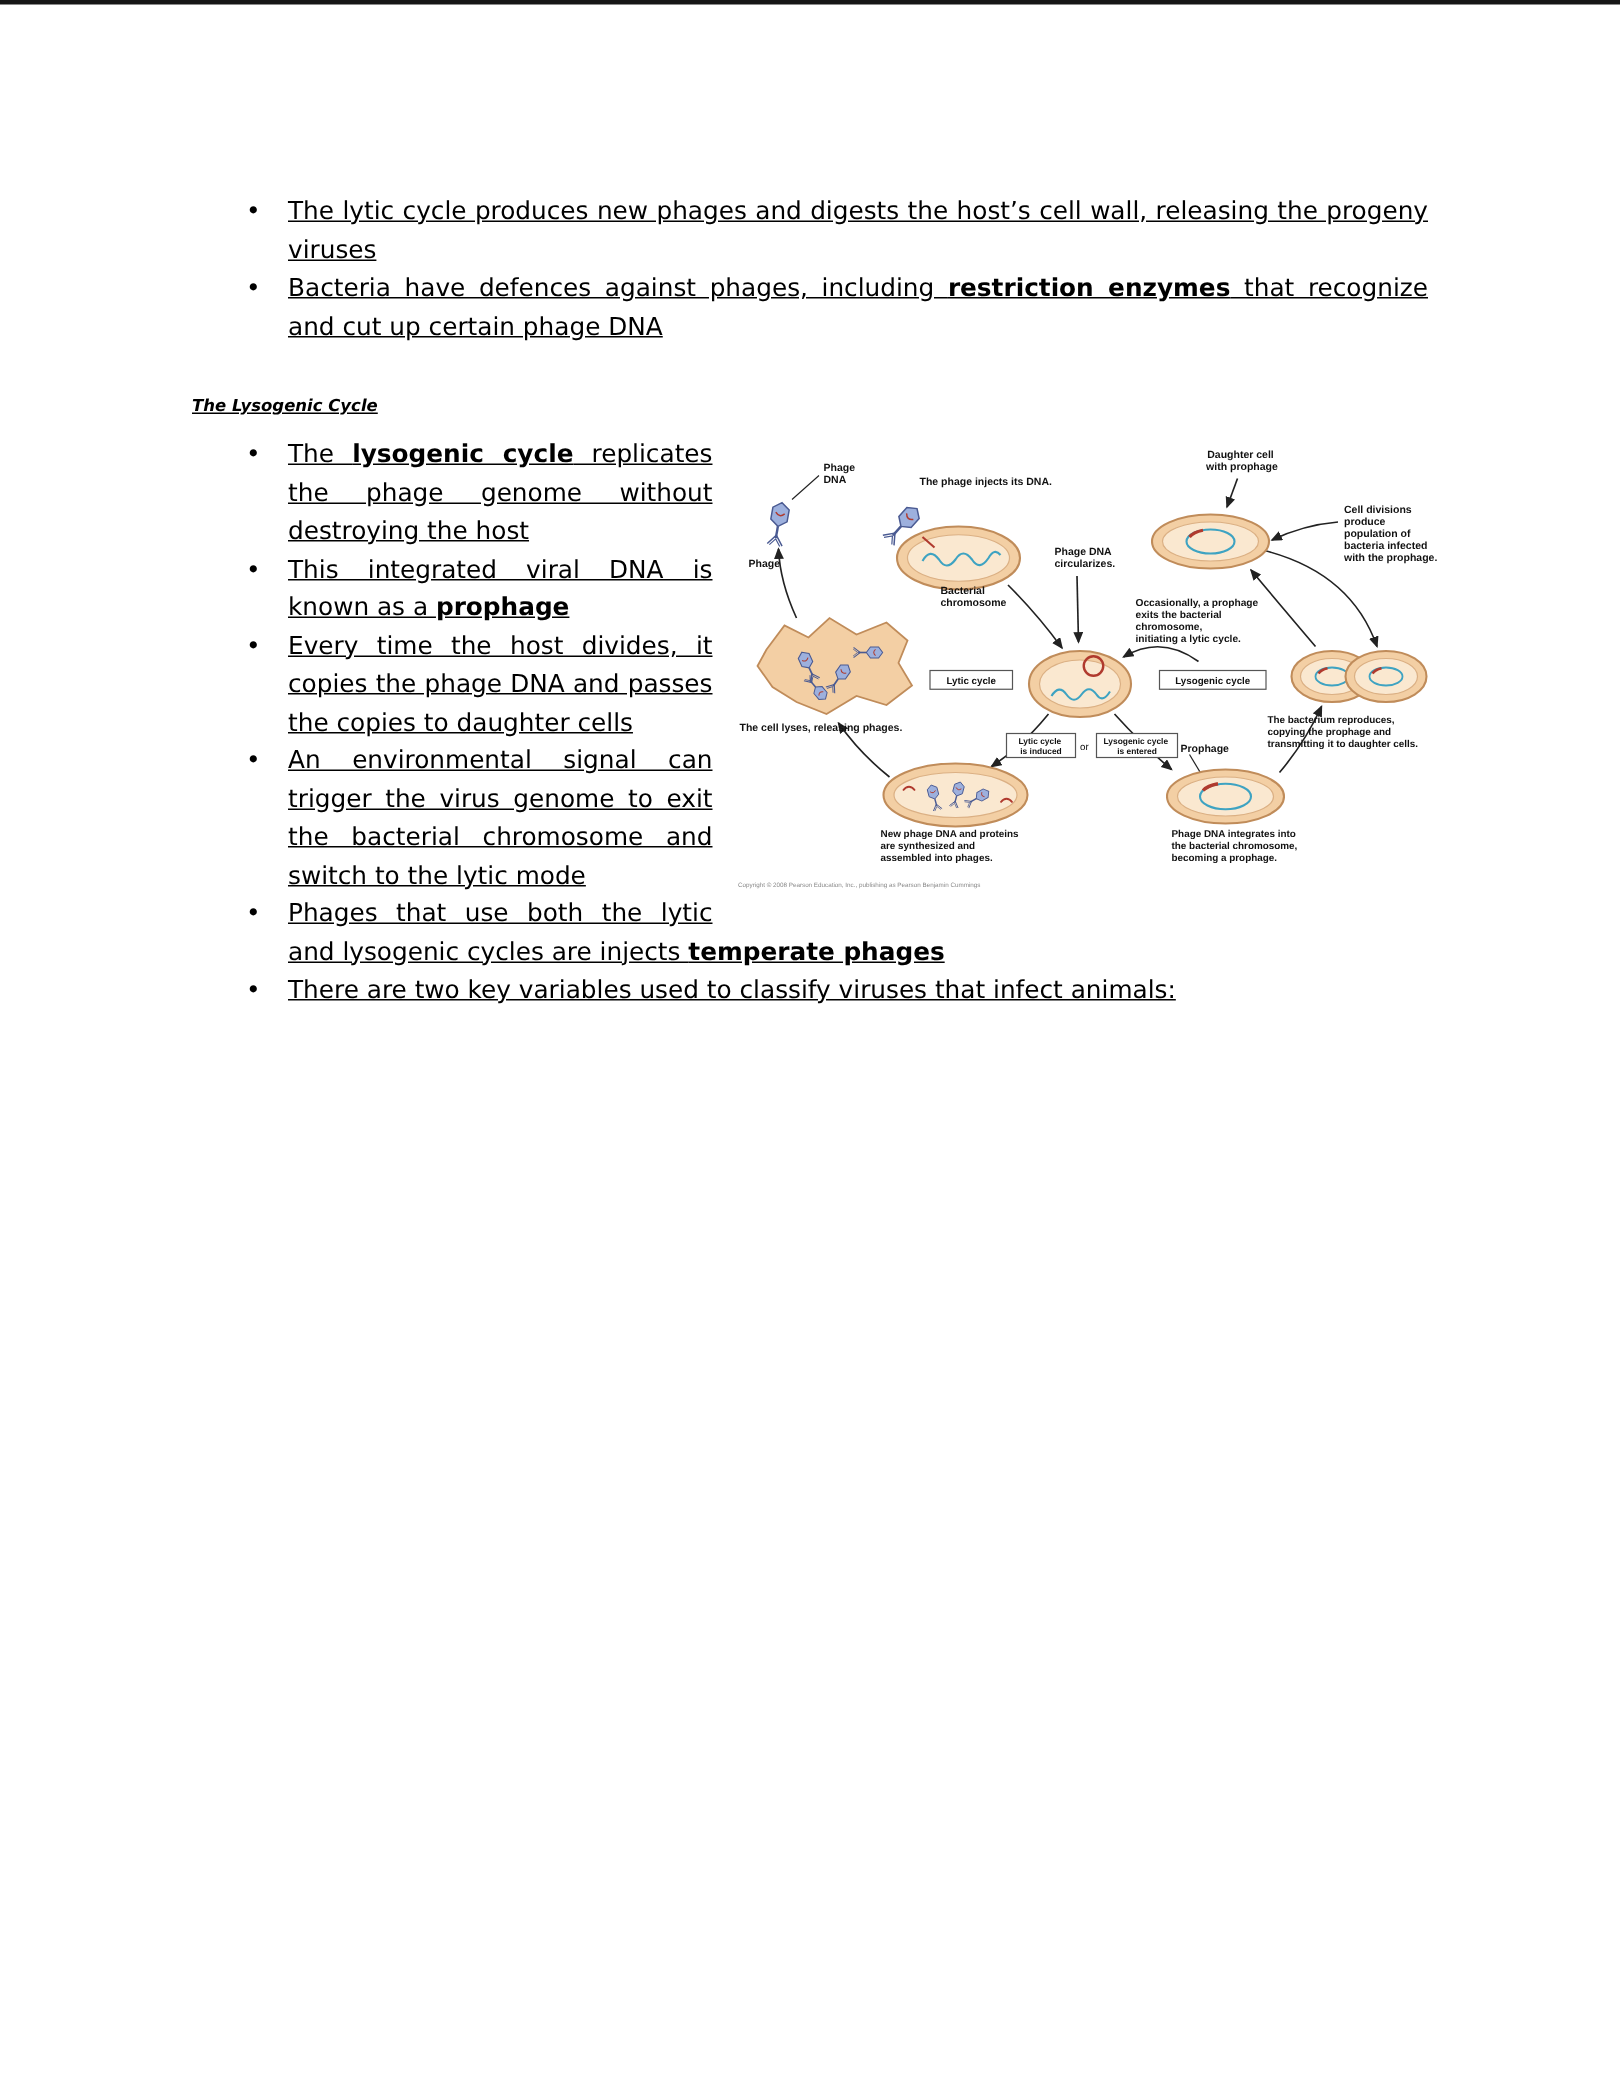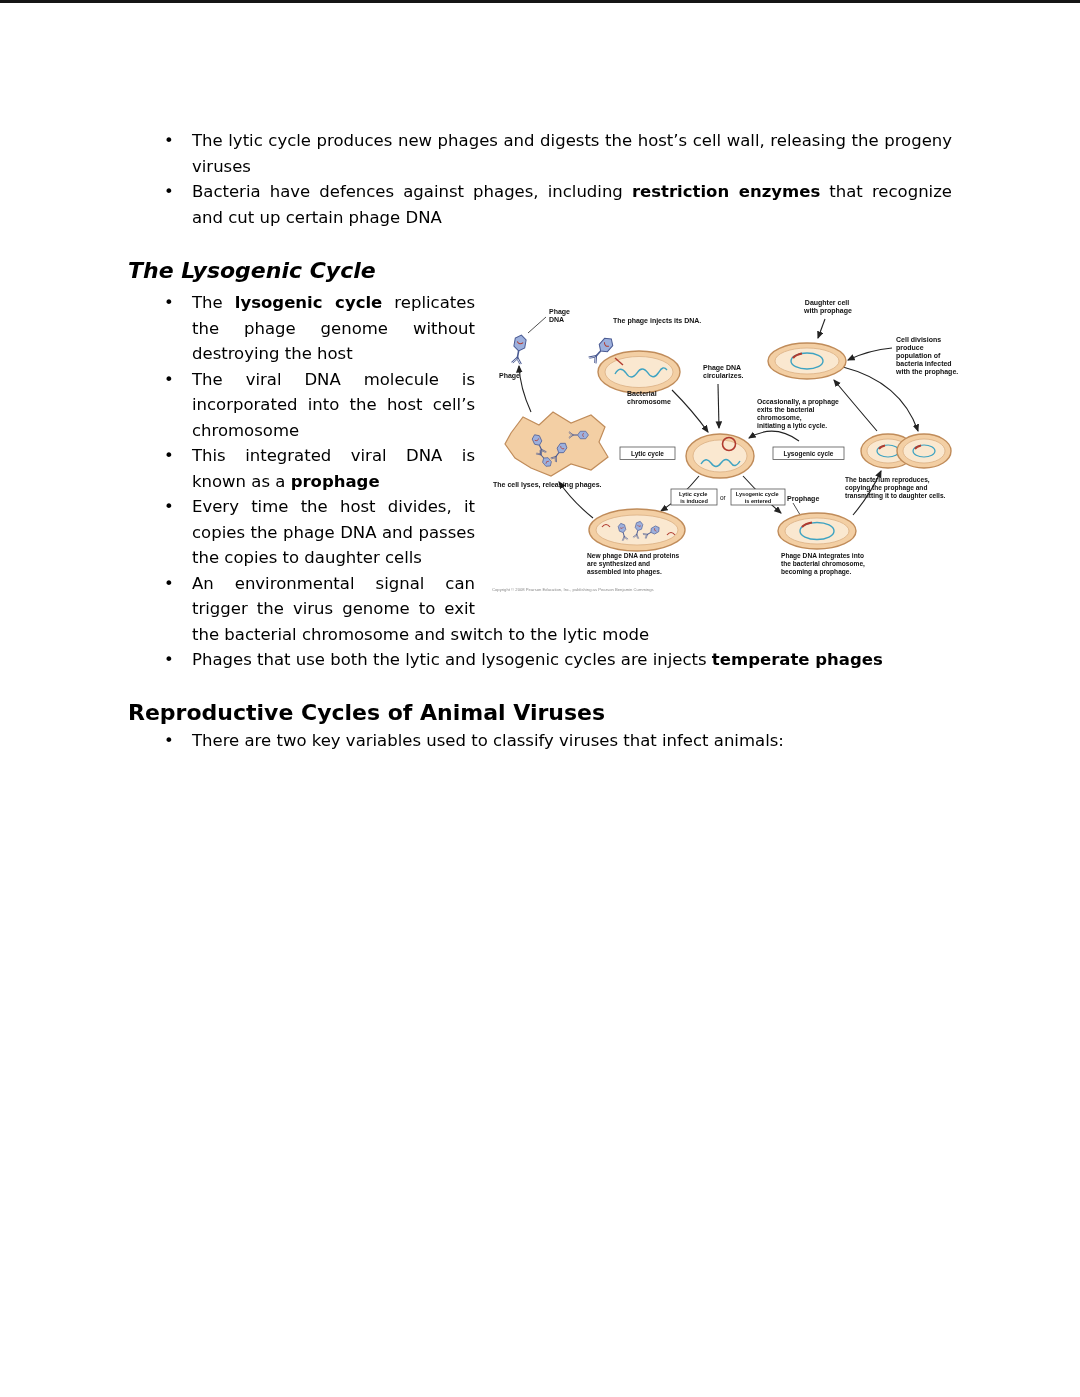--- a/index.html
+++ b/index.html
@@ -5,26 +5,26 @@
   * { margin:0; padding:0; box-sizing:border-box; }
   html,body { background:#ffffff; }
   body {
     width:1080px; height:1397px; overflow:hidden;
     font-family:"DejaVu Sans", sans-serif;
     font-size:16.5px; line-height:25.5px; color:#000;
   }
   .top-edge { height:3px; background:#161616; }
   .content { padding:125px 128px 0 128px; }
   ul.bullets { list-style:none; }
-  ul.bullets > li { position:relative; padding-left:64px; text-align:justify; }
+  ul.bullets > li { position:relative; padding-left:64px; text-align:justify;text-decoration:underline; }
   ul.bullets > li::before { content:"\2022"; position:absolute; left:36px; top:0; }
   ul.sub { list-style:none; }
   ul.sub > li { position:relative; padding-left:63px; text-align:left; }
   ul.sub > li::before { content:"\25CB"; position:absolute; left:28px; top:1px; font-size:11px; }
-  h2 { font-size:22px; line-height:26px; font-weight:bold; }
+  h2 { font-size:11px; line-height:26px; font-weight:bold;text-decoration:underline; }
   .h-lyso { font-style:italic; margin:28px 0 6px 0; }
   .h-animal { margin:27px 0 2px 0; }
   .lyso::after { content:""; display:block; clear:both; }
   .figure {
     float:right; width:505px;
     margin:2px -40px 10px 12px;
   }
   .figure svg { display:block; font-family:"Liberation Sans", sans-serif; }
   b { font-weight:bold; }
 </style>
@@ -210,29 +210,27 @@
           <tspan x="294" y="266">Phage DNA integrates into</tspan>
           <tspan x="294" y="274">the bacterial chromosome,</tspan>
           <tspan x="294" y="282">becoming a prophage.</tspan>
         </text>
         <text x="5" y="299" font-size="4.2" fill="#888">Copyright © 2008 Pearson Education, Inc., publishing as Pearson Benjamin Cummings</text>
       </svg>
     </figure>
 
     <ul class="bullets">
       <li><span>The </span><b>lysogenic cycle</b><span> replicates the phage genome without destroying the host</span></li>
-      <li><span>The viral DNA molecule is incorporated into the host cell’s chromosome</span></li>
       <li><span>This integrated viral DNA is known as a </span><b>prophage</b></li>
       <li><span>Every time the host divides, it copies the phage DNA and passes the copies to daughter cells</span></li>
       <li><span>An environmental signal can trigger the virus genome to exit the bacterial chromosome and switch to the lytic mode</span></li>
       <li><span>Phages that use both the lytic and lysogenic cycles are injects </span><b>temperate phages</b></li>
     </ul>
   </div>
 
-  <h2 class="h-animal">Reproductive Cycles of Animal Viruses</h2>
 
   <ul class="bullets">
     <li>
       <span>There are two key variables used to classify viruses that infect animals:</span>
       <ul class="sub">
       </ul>
     </li>
   </ul>
 
 </div>

